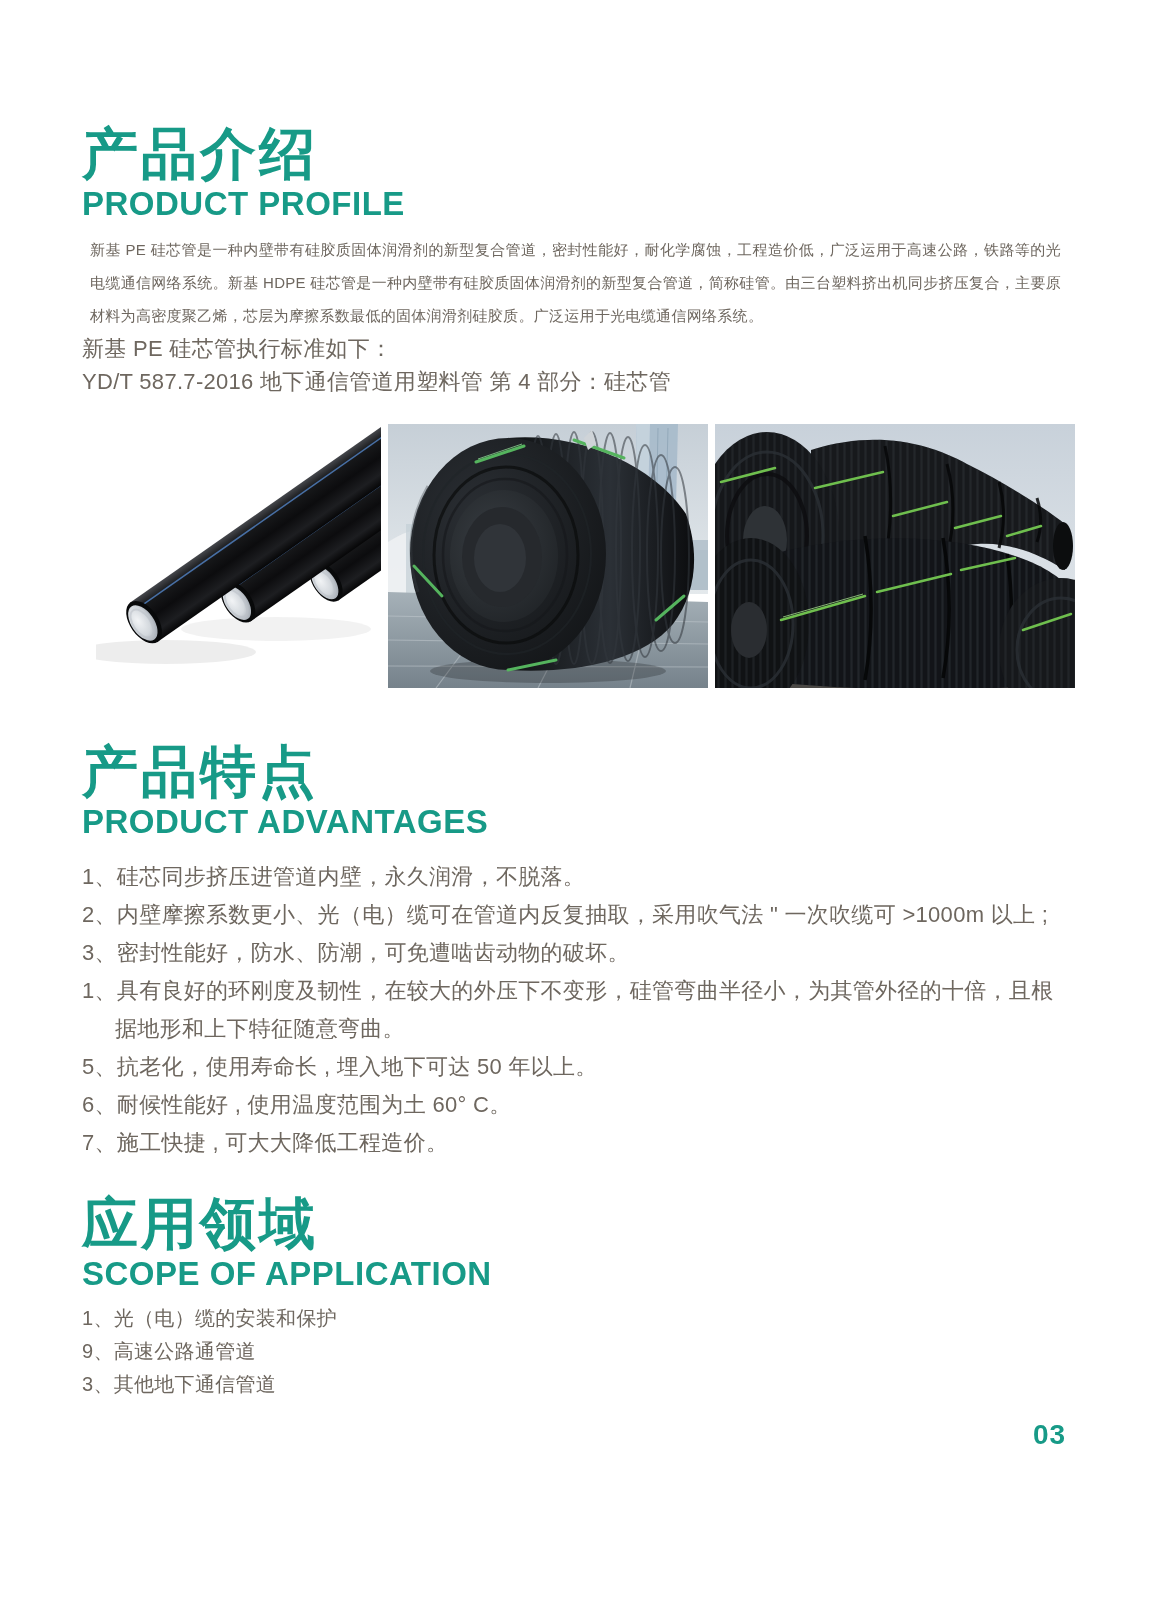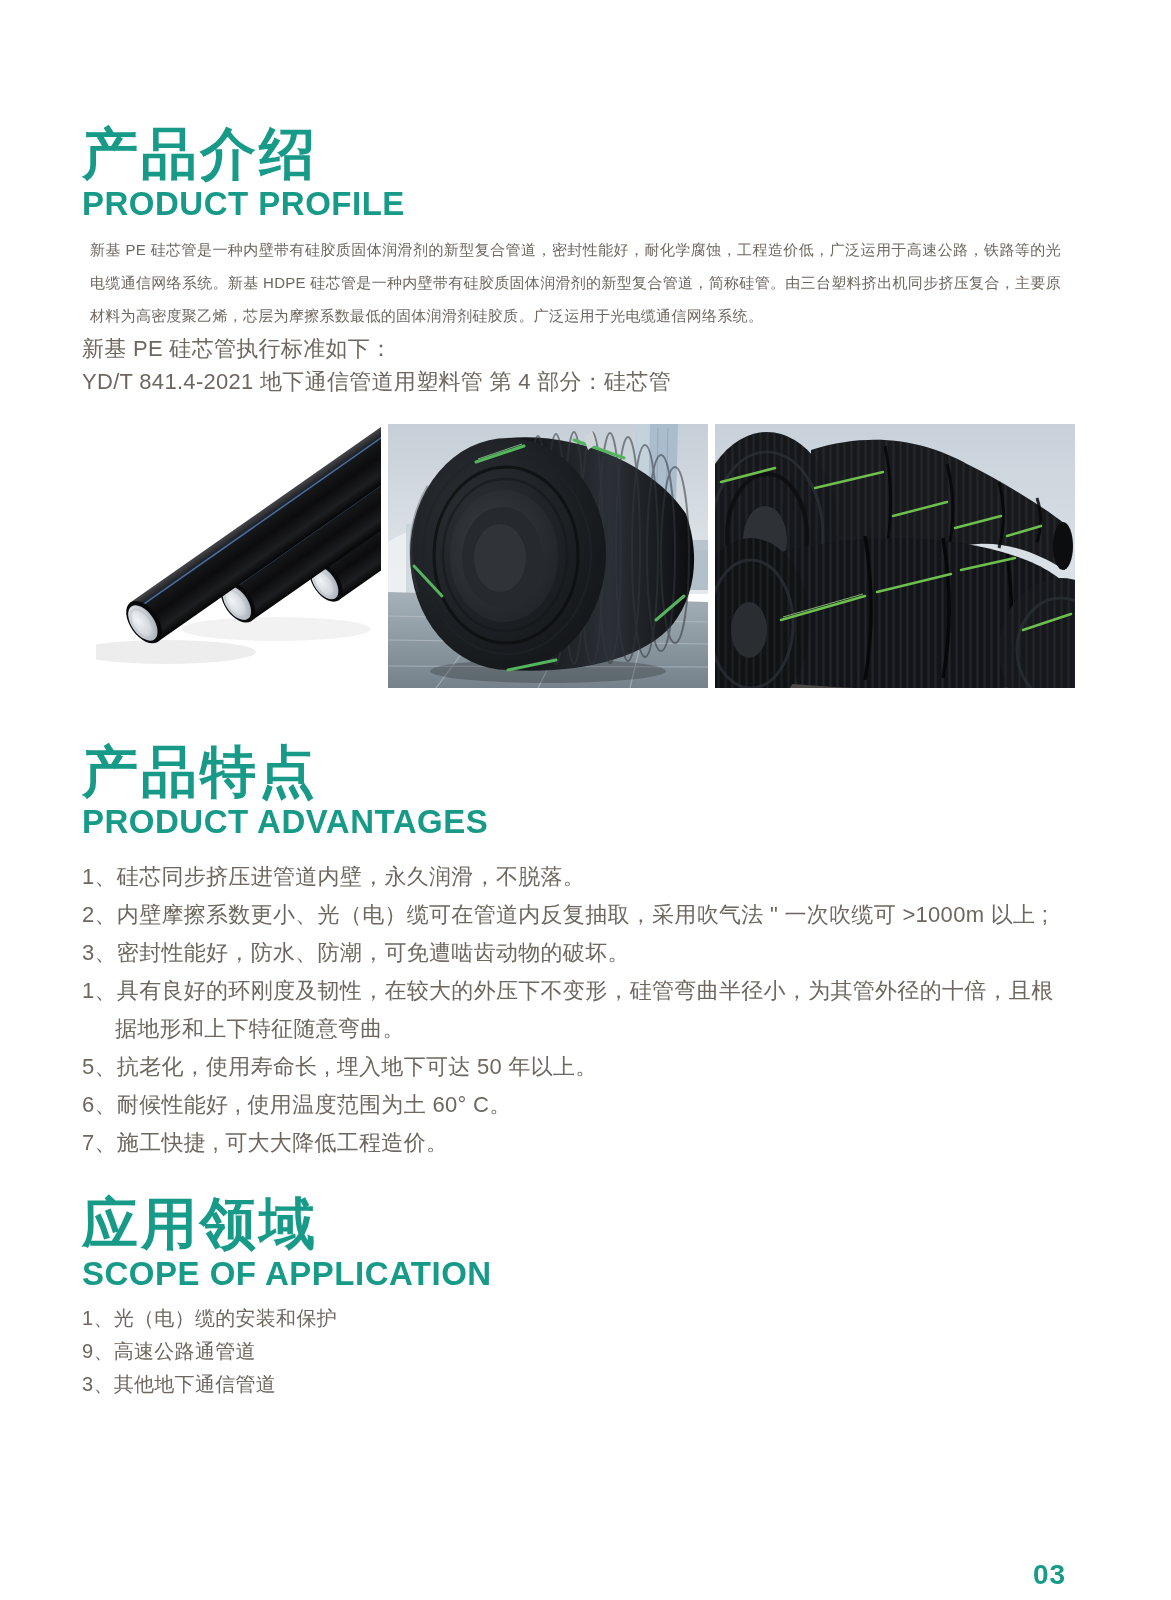--- a/index.html
+++ b/index.html
@@ -32,35 +32,35 @@
   .adv-item {
     font-size:22px; line-height:38px; color:var(--body);
     padding-left:33px; text-indent:-33px; letter-spacing:0.3px;
   }
   .items-app { margin-top:10px; }
   .app-item {
     font-size:20px; line-height:33px; color:var(--body);
     padding-left:33px; text-indent:-33px; letter-spacing:0.3px;
   }
   .page-num {
-    position:absolute; left:1033px; top:1560px; font-size:28px; line-height:30px;
+    position:absolute; left:1033px; top:1420px; font-size:28px; line-height:30px;
     font-weight:700; color:var(--accent); letter-spacing:1px;
   }
 </style>
 </head>
 <body>
 
 <div class="page">
 
   <section class="sec" style="top:124px;">
     <h1 class="title-zh">产品介绍</h1>
     <div class="title-en">PRODUCT PROFILE</div>
     <p class="para">新基 PE 硅芯管是一种内壁带有硅胶质固体润滑剂的新型复合管道，密封性能好，耐化学腐蚀，工程造价低，广泛运用于高速公路，铁路等的光电缆通信网络系统。新基 HDPE 硅芯管是一种内壁带有硅胶质固体润滑剂的新型复合管道，简称硅管。由三台塑料挤出机同步挤压复合，主要原材料为高密度聚乙烯，芯层为摩擦系数最低的固体润滑剂硅胶质。广泛运用于光电缆通信网络系统。</p>
     <div class="std-line">新基 PE 硅芯管执行标准如下：</div>
-    <div class="std-line">YD/T 841.4-2021 地下通信管道用塑料管 第 4 部分：硅芯管</div>
+    <div class="std-line">YD/T 587.7-2016 地下通信管道用塑料管 第 4 部分：硅芯管</div>
   </section>
 
   <div class="photos">
 
     <figure aria-label="三根黑色 PE 硅芯管，管口露出浅色硅芯内衬，带蓝色标线">
       <svg width="285" height="264" viewBox="0 0 285 264">
         <defs>
           <linearGradient id="p1body" x1="0" y1="0" x2="0" y2="1">
             <stop offset="0" stop-color="#45474c"></stop>
             <stop offset="0.2" stop-color="#17181a"></stop>

